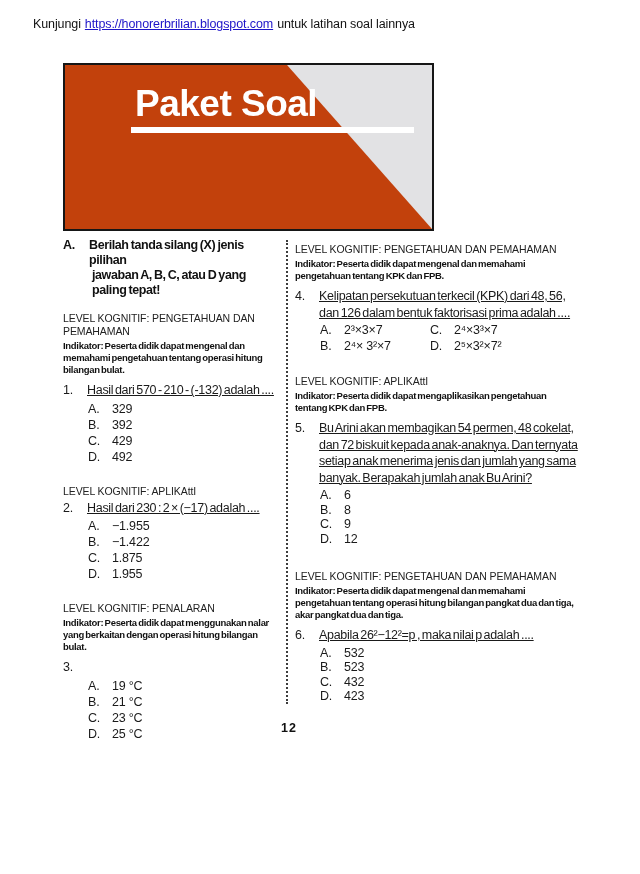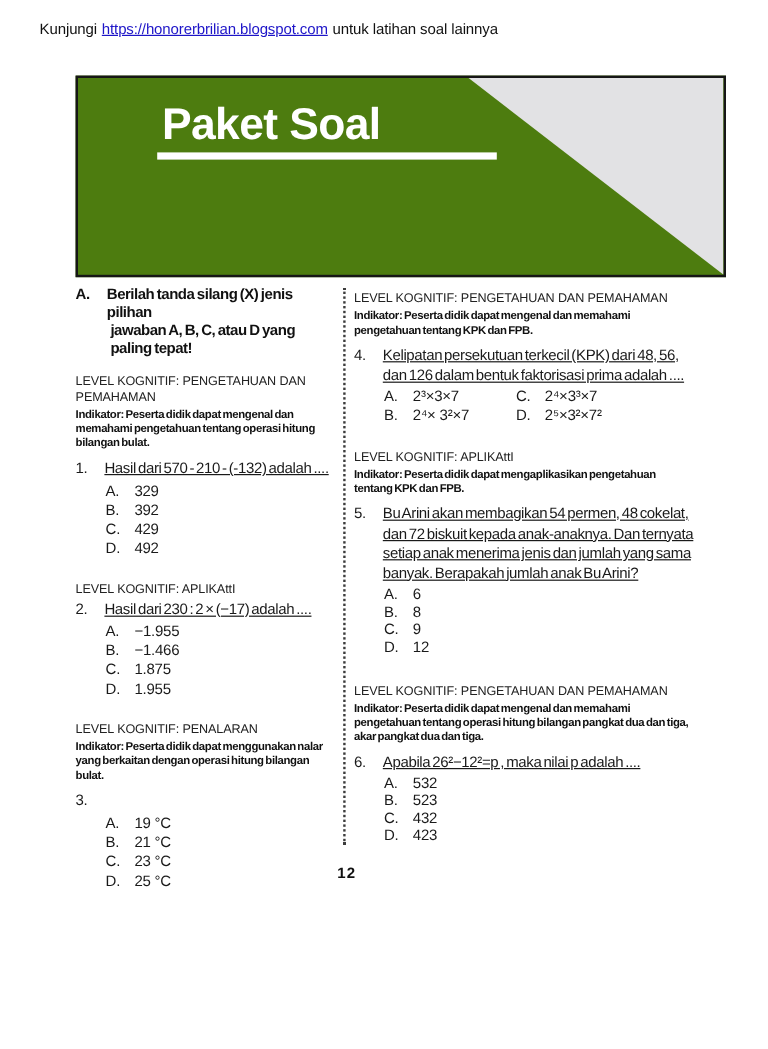--- a/index.html
+++ b/index.html
@@ -16,22 +16,22 @@
     position:absolute; left:33px; top:17px;
     font-size:12.5px; letter-spacing:-0.1px; color:#111;
     white-space:nowrap;
   }
   .page-header a {
     color:#1d14c8; text-decoration:underline; margin:0 4px;
   }
 
   
   .banner {
-    position:absolute; left:63px; top:63px; width:542px; height:168px;
-    background:#4d7c0f; border:2px solid #161616;
+    position:absolute; left:63px; top:63px; width:371px; height:168px;
+    background:#c2410c; border:2px solid #161616;
   }
   .banner .triangle {
     position:absolute; top:0; right:0; width:100%; height:100%;
     background:#e2e2e4;
     clip-path:polygon(60.5% 0, 100% 0, 100% 100%);
   }
   .banner .title {
     position:absolute; left:70px; top:20px;
     font-size:37px; font-weight:bold; color:#ffffff;
     letter-spacing:-0.5px; line-height:1;
@@ -161,21 +161,21 @@
         <span class="qnum">2.</span>
         <span class="qtext">Hasil dari 230 : 2 × (−17) adalah ....</span>
       </div>
       <div class="opts">
         <div class="opt">
           <span class="opt-label">A.</span>
           <span class="opt-value">−1.955</span>
         </div>
         <div class="opt">
           <span class="opt-label">B.</span>
-          <span class="opt-value">−1.466</span>
+          <span class="opt-value">−1.422</span>
         </div>
         <div class="opt">
           <span class="opt-label">C.</span>
           <span class="opt-value">1.875</span>
         </div>
         <div class="opt">
           <span class="opt-label">D.</span>
           <span class="opt-value">1.955</span>
         </div>
       </div>

